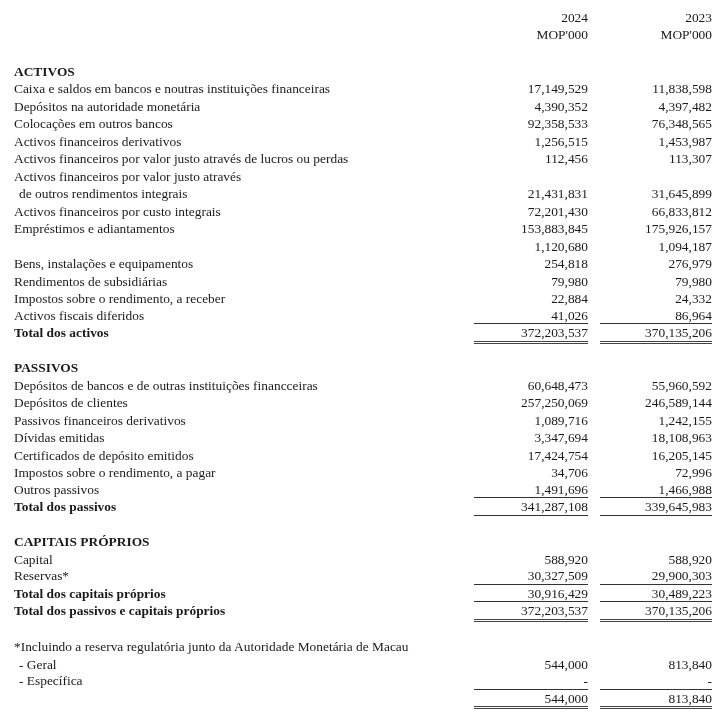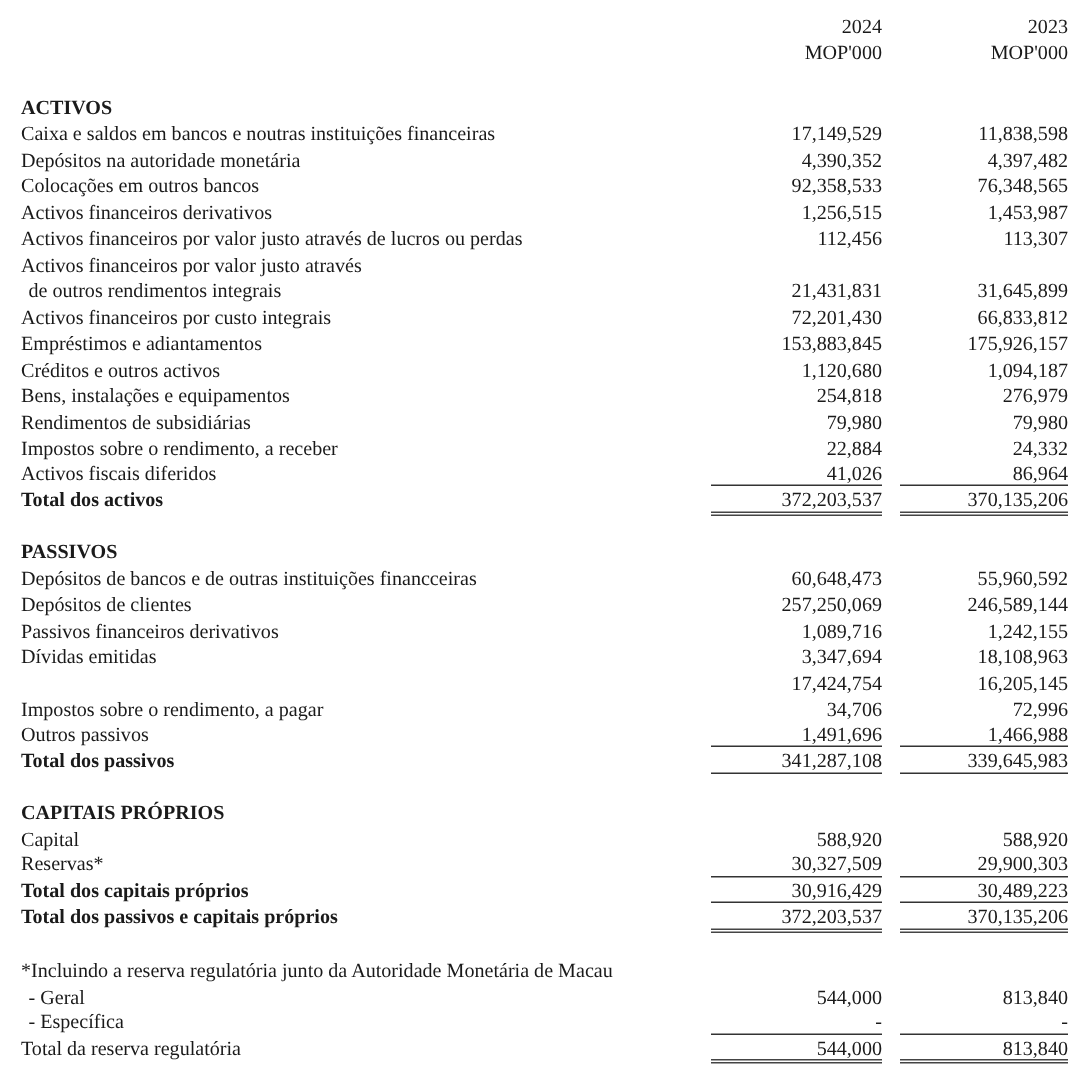--- a/index.html
+++ b/index.html
@@ -78,21 +78,20 @@
   <span class="label">Activos financeiros por custo integrais</span>
   <span class="v1">72,201,430</span>
   <span class="v2">66,833,812</span>
 </div>
 <div class="row" style="top:220px">
   <span class="label">Empréstimos e adiantamentos</span>
   <span class="v1">153,883,845</span>
   <span class="v2">175,926,157</span>
 </div>
 <div class="row" style="top:237.5px">
-  <span class="label">Créditos e outros activos</span>
   <span class="v1">1,120,680</span>
   <span class="v2">1,094,187</span>
 </div>
 <div class="row" style="top:255px">
   <span class="label">Bens, instalações e equipamentos</span>
   <span class="v1">254,818</span>
   <span class="v2">276,979</span>
 </div>
 <div class="row" style="top:272.5px">
   <span class="label">Rendimentos de subsidiárias</span>
@@ -136,20 +135,21 @@
   <span class="label">Passivos financeiros derivativos</span>
   <span class="v1">1,089,716</span>
   <span class="v2">1,242,155</span>
 </div>
 <div class="row" style="top:429px">
   <span class="label">Dívidas emitidas</span>
   <span class="v1">3,347,694</span>
   <span class="v2">18,108,963</span>
 </div>
 <div class="row" style="top:446.5px">
+  <span class="label">Certificados de depósito emitidos</span>
   <span class="v1">17,424,754</span>
   <span class="v2">16,205,145</span>
 </div>
 <div class="row" style="top:464px">
   <span class="label">Impostos sobre o rendimento, a pagar</span>
   <span class="v1">34,706</span>
   <span class="v2">72,996</span>
 </div>
 <div class="row" style="top:481px">
   <span class="label">Outros passivos</span>
@@ -205,18 +205,17 @@
   <span class="v2">813,840</span>
 </div>
 <div class="row" style="top:672px">
   <span class="label indent">- Específica</span>
   <span class="v1">-</span>
   <span class="v2">-</span>
 </div>
 <div class="rule r1" style="top:689px"></div>
 <div class="rule r2" style="top:689px"></div>
 <div class="row" style="top:689.5px">
-  <span class="label">Total da reserva regulatória</span>
   <span class="v1">544,000</span>
   <span class="v2">813,840</span>
 </div>
 <div class="rule dbl r1" style="top:706px"></div>
 <div class="rule dbl r2" style="top:706px"></div>
 
 </body></html>

